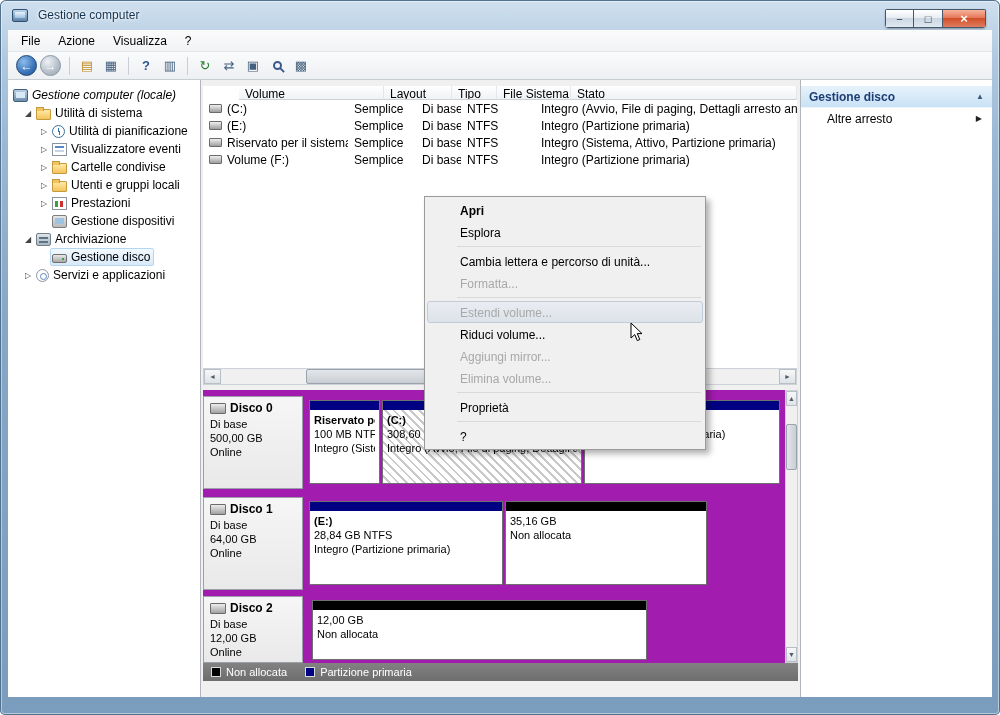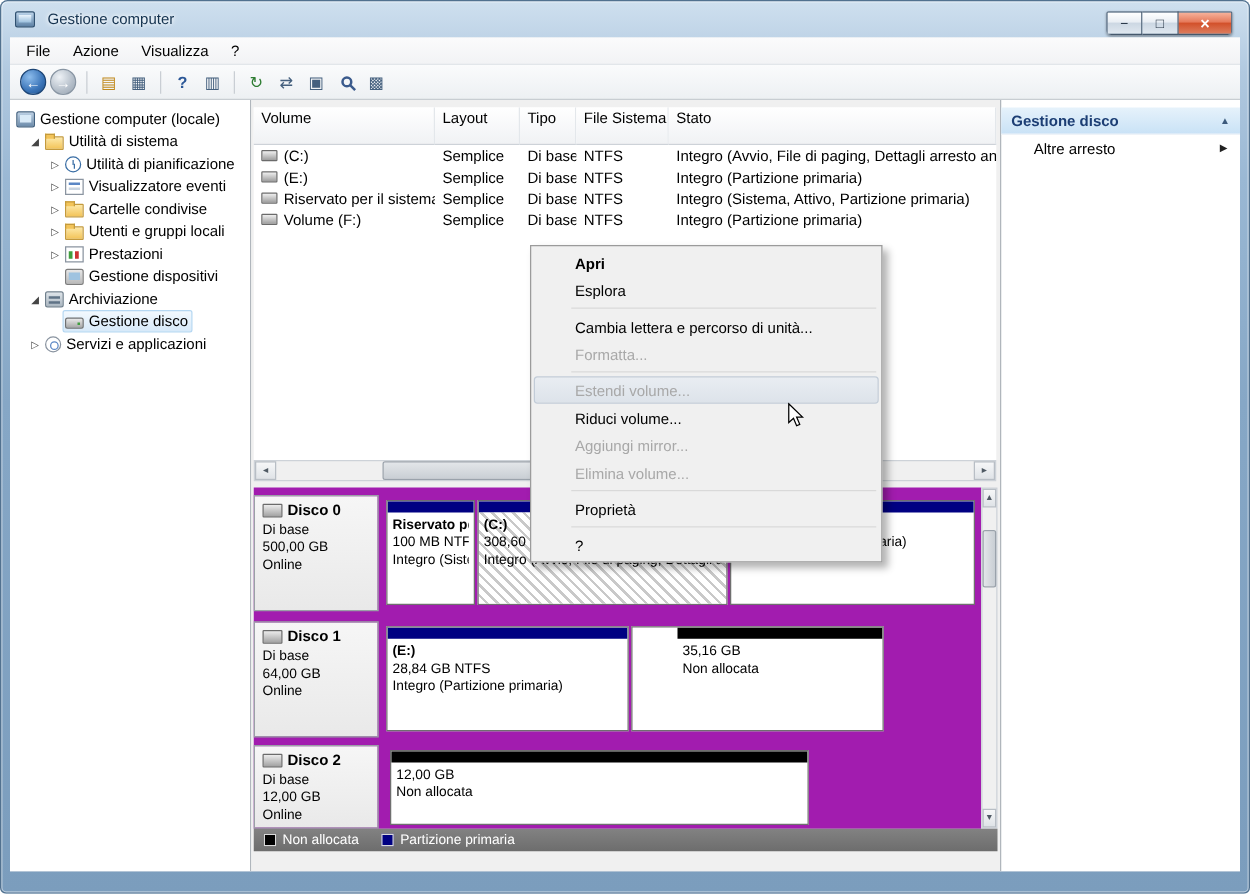--- a/index.html
+++ b/index.html
@@ -40,21 +40,21 @@
   .tsep { width:1px; height:18px; background:#c9ced4; margin:0 5px; }
   .gold { color:#c08a1e; } .blu { color:#45607e; } .hlp { color:#2b5797; font-weight:bold; } .grn { color:#2e7d32; }
   .mag { width:9px; height:9px; border:2px solid #3a5a8c; border-radius:50%; position:relative; display:inline-block; }
   .mag::after { content:""; position:absolute; width:6px; height:2px; background:#3a5a8c; transform:rotate(45deg); right:-5px; bottom:-3px; }
 
   .content { position:absolute; left:0; top:50px; width:984px; height:617px; }
 
   
   .tree { position:absolute; left:0; top:0; width:193px; height:617px; background:#fff; border-right:1px solid #b0b6bc; padding-top:6px; overflow:hidden; }
   .titem { display:flex; align-items:center; height:18px; padding-right:4px; cursor:default; }
-  .lvl0 { padding-left:3px; } .lvl1 { padding-left:14px; } .lvl2 { padding-left:30px; }
+  .lvl0 { padding-left:3px;font-style:italic; } .lvl1 { padding-left:14px; } .lvl2 { padding-left:30px; }
   .exp { width:12px; flex:none; font-size:8px; color:#454545; text-align:center; }
   .hl { display:flex; align-items:center; height:18px; padding:0 3px 0 1px; border:1px solid transparent; border-radius:2px; white-space:nowrap; overflow:hidden; }
   .titem.selected .hl { background:linear-gradient(#f3f9fe,#d7e9f9); border-color:#b5d7f2; }
   .tlabel { white-space:nowrap; }
 
   
   .ic { width:15px; height:13px; flex:none; display:inline-block; position:relative; margin-right:4px; }
   .ic-computer { background:linear-gradient(#bcd0e4,#6d8cab); border:1px solid #41607f; border-radius:2px; }
   .ic-computer::after { content:""; position:absolute; left:2px; top:2px; right:2px; bottom:3px; background:#d9eaf7; }
   .ic-folder { background:linear-gradient(#fde9a9,#f3c459); border:1px solid #c49a3c; border-radius:1px; margin-top:2px; height:11px; }
@@ -70,21 +70,21 @@
   .ic-storage { background:linear-gradient(#dfe5ea,#aab6c0); border:1px solid #6f7f8c; border-radius:2px; }
   .ic-storage::after { content:""; position:absolute; left:2px; top:3px; right:2px; height:2px; background:#5f7386; box-shadow:0 4px 0 #5f7386; }
   .ic-disk { background:linear-gradient(#e9e9e9,#a8a8a8); border:1px solid #707070; border-radius:2px; height:9px; margin-top:2px; }
   .ic-disk::after { content:""; position:absolute; right:2px; top:3px; width:2px; height:2px; background:#3f9e3f; }
   .ic-services { background:#fff; border:1px solid #8a94a0; border-radius:50%; width:13px; height:13px; }
   .ic-services::after { content:""; position:absolute; left:3px; top:3px; width:5px; height:5px; border:1px solid #5b87c5; border-radius:50%; }
 
   
   .center { position:absolute; left:193px; top:0; width:599px; height:617px; background:#f0f0f0; }
   .listpane { position:absolute; left:2px; top:6px; width:594px; height:282px; background:#fff; }
-  .vh { display:flex; height:30px; }
+  .vh { display:flex; height:14px;margin-left:36px; }
   .hcell { background:linear-gradient(#ffffff,#f6f7f9 60%,#f0f2f4); border-right:1px solid #e3e7eb; border-bottom:1px solid #cdd2d8;
     padding:1px 6px; white-space:nowrap; overflow:hidden; }
   .vrow { display:flex; height:17px; align-items:center; }
   .vcell { padding:0 6px; white-space:nowrap; overflow:hidden; }
   .c0 { width:145px; flex:none; } .c1 { width:68px; flex:none; } .c2 { width:45px; flex:none; }
   .c3 { width:74px; flex:none; } .c4 { flex:1; min-width:0; }
   .drive { display:inline-block; width:13px; height:9px; background:linear-gradient(#efefef,#9e9e9e); border:1px solid #6b6b6b; border-radius:1px; margin-right:5px; flex:none; }
 
   .hscroll { position:absolute; left:2px; top:288px; width:594px; height:17px; background:#f0f0f0; border:1px solid #cdd2d8; display:flex; }
   .sarrow { width:17px; background:linear-gradient(#f6f7f8,#dfe3e7); border:1px solid #b8bec5; display:flex; align-items:center; justify-content:center; font-size:7px; color:#505a64; }
@@ -394,21 +394,21 @@
             </div>
             <div class="parts">
               <div class="part" style="left:2px;width:194px;">
                 <div class="band primary"></div>
                 <div class="pbody">
                   <span class="pl pname">(E:)</span>
                   <span class="pl">28,84 GB NTFS</span>
                   <span class="pl">Integro (Partizione primaria)</span>
                 </div>
               </div>
-              <div class="part" style="left:198px;width:202px;padding-left:36px;">
+              <div class="part" style="left:198px;width:202px;">
                 <div class="band unalloc"></div>
                 <div class="pbody">
                   <span class="pl">35,16 GB</span>
                   <span class="pl">Non allocata</span>
                 </div>
               </div>
             </div>
           </div>
 
           <div class="drow" style="top:206px;height:67px;">

